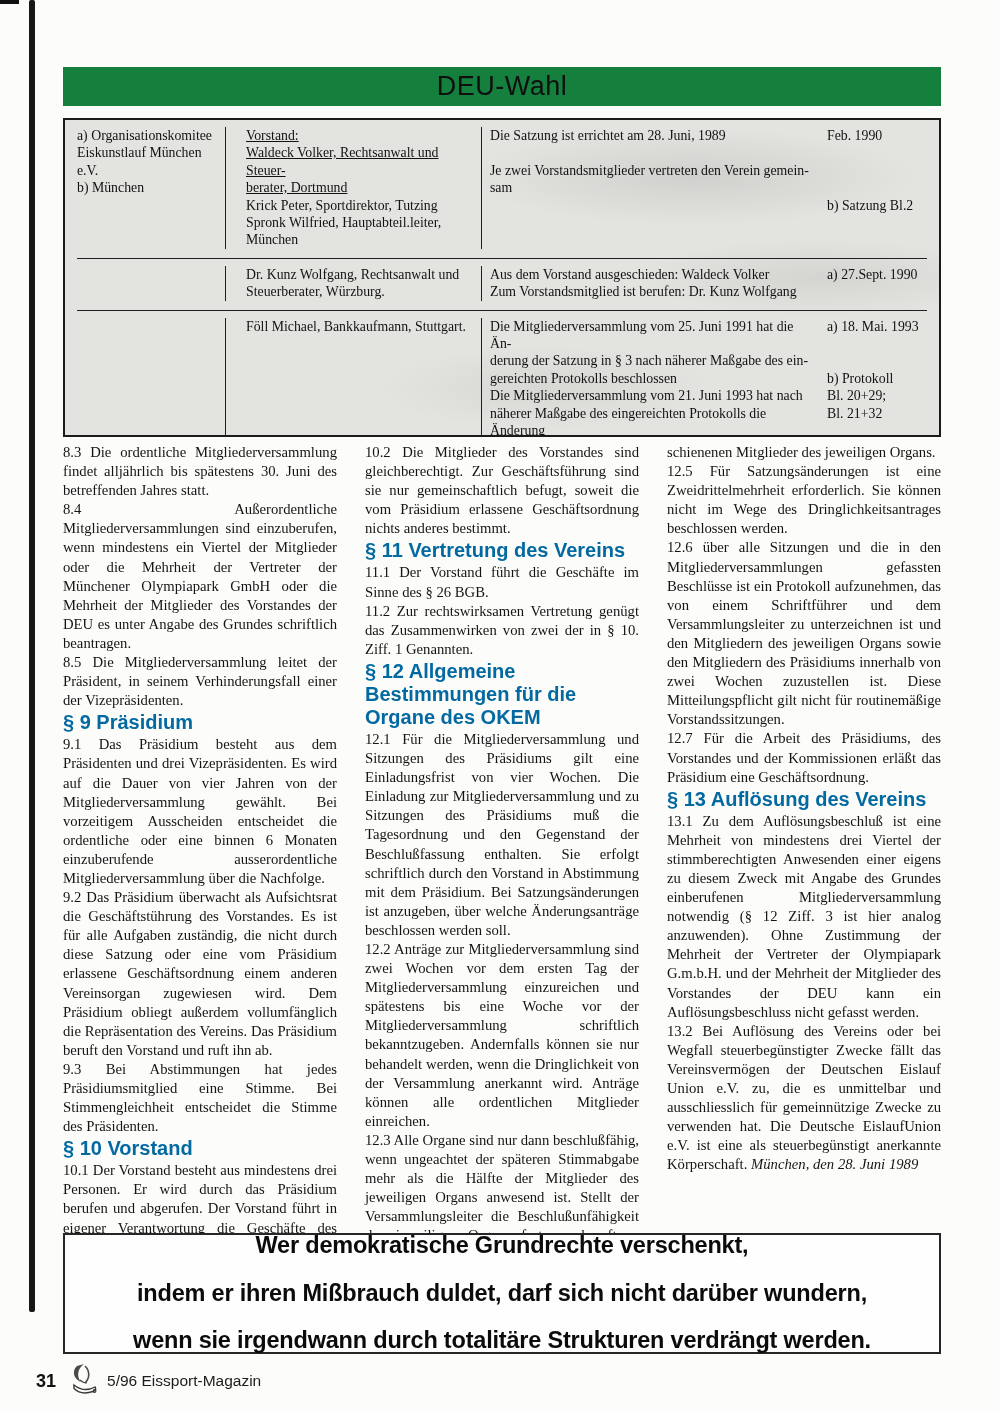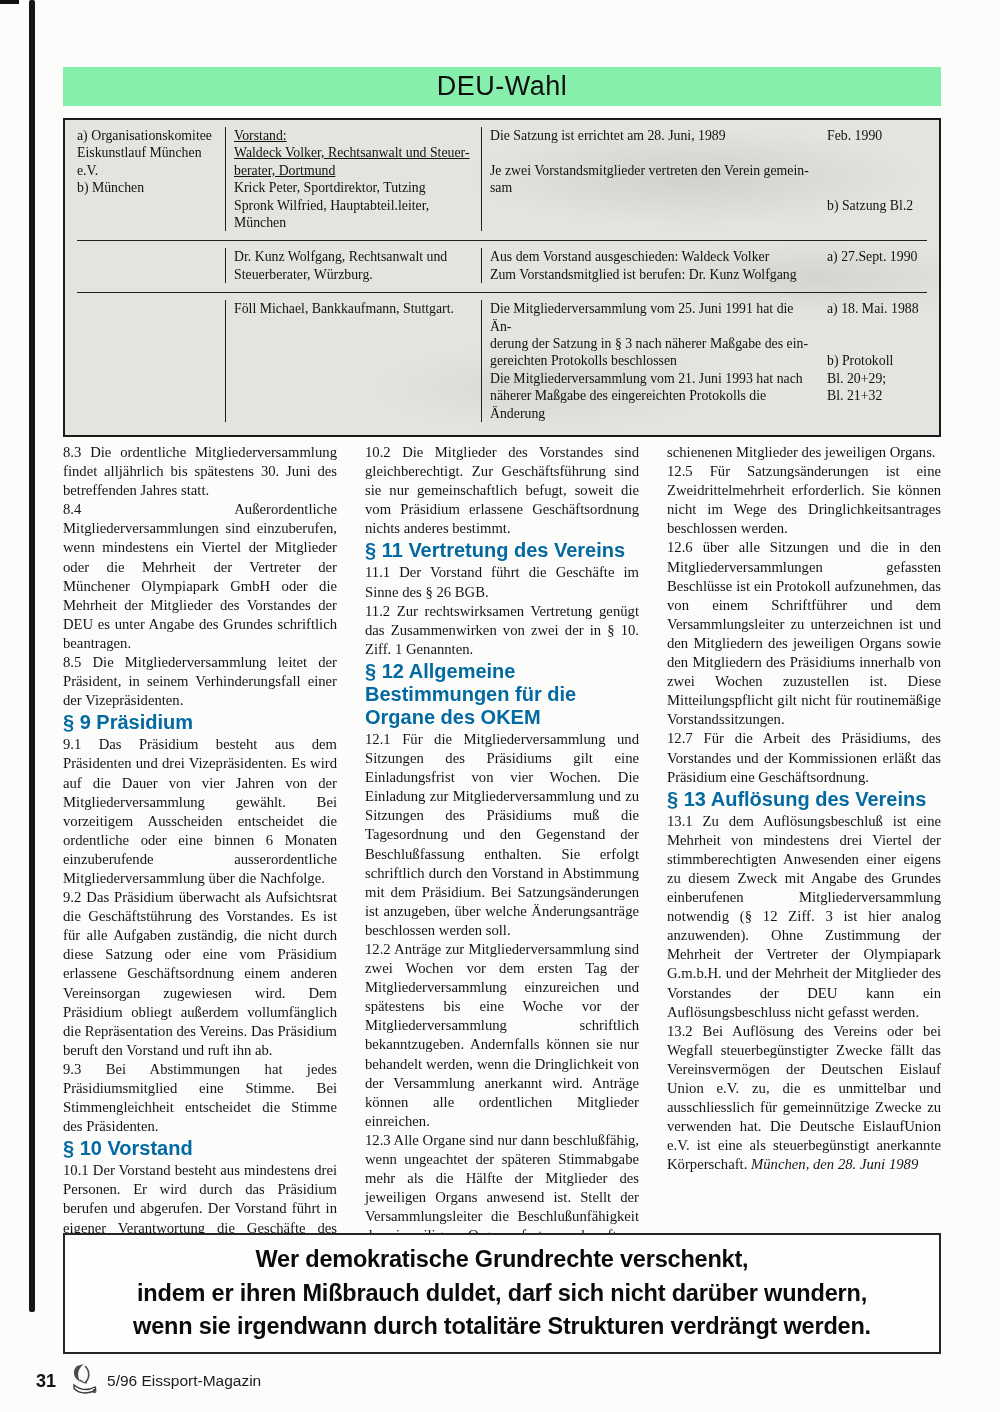--- a/index.html
+++ b/index.html
@@ -5,53 +5,53 @@
   html,body { margin:0; padding:0; background:#ffffff; }
   .page { position:relative; width:1000px; height:1412px; background:#fcfcfb;
           overflow:hidden; font-family:"Liberation Sans",sans-serif; color:#131313; }
 
   
   .spine { position:absolute; left:29px; top:0; width:6px; height:1312px; background:#171717; border-radius:2px; }
   .corner-mark { position:absolute; left:0; top:0; width:19px; height:4px; background:#111; }
 
   
   .header-bar { position:absolute; left:63px; top:67px; width:878px; height:39px;
-                background:#86efac; display:flex; align-items:center; justify-content:center; }
+                background:#15803d; display:flex; align-items:center; justify-content:center; }
   .header-bar .t { font-size:27px; letter-spacing:.5px; color:#0f0f0f; font-weight:500; }
 
   
   .reg-table { position:absolute; left:63px; top:118px; width:878px; height:319px; box-sizing:border-box;
                border:2px solid #1b1b1b; background-color:#e3e3e0; overflow:hidden;
                background-image:
                  radial-gradient(ellipse 320px 70px at 72% 18%, rgba(110,110,108,.16), transparent 70%),
                  radial-gradient(ellipse 260px 55px at 86% 50%, rgba(110,110,108,.13), transparent 70%),
                  radial-gradient(ellipse 240px 60px at 55% 85%, rgba(110,110,108,.10), transparent 70%); }
   .reg-title { font-weight:bold; font-size:16.5px; padding:13px 14px 9px; color:#0d0d0d; }
   .reg-rows { margin:0 12px; }
   .reg-row { display:grid; grid-template-columns:148px 256px 340px 1fr; padding:7px 0 9px; }
   .reg-row + .reg-row { border-top:1.6px solid #202020; }
   .cell { font-family:"Liberation Serif",serif; font-size:13.8px; line-height:17.4px; color:#121212; }
   .c1 { padding-right:6px; }
-  .c2 { border-left:1.6px solid #202020; padding-left:8px; padding-right:4px; }
+  .c2 { border-left:1.6px solid #202020; padding-left:20px; padding-right:4px; }
   .c3 { border-left:1.6px solid #202020; padding-left:8px; padding-right:6px; }
   .c4 { padding-left:6px; }
   .u  { text-decoration:underline; }
 
   
   .articles { position:absolute; left:63px; top:443px; width:878px;
               display:grid; grid-template-columns:1fr 1fr 1fr; column-gap:17px;gap:28px; }
   .art-p { margin:0; font-family:"Liberation Serif",serif; font-size:14.7px; line-height:19.1px;
            text-align:justify; hyphens:auto; color:#141414; }
   .art-h { margin:1px 0; font-family:"Liberation Sans",sans-serif; font-size:20px; font-weight:bold; color:#0369a1; }
   .art-p em { font-family:"Liberation Serif",serif; font-style:italic; }
 
   
   .banner { position:absolute; left:63px; top:1233px; width:878px; height:121px; box-sizing:border-box;
             border:2px solid #262626; background:#fefefe;
-            display:flex; flex-direction:column; align-items:center; justify-content:center; }
+            display:flex; flex-direction:column; align-items:center; justify-content:center;gap:14px; }
   .banner .line { font-weight:bold; font-size:23.5px; line-height:33.5px; letter-spacing:-.2px; color:#0b0b0b; }
 
   
   .footer { position:absolute; left:36px; top:1362px; height:38px; display:flex; align-items:center; }
   .page-num { font-weight:bold; font-size:18px; color:#101010; }
   .logo { margin:0 8px 0 13px; }
   .issue { font-size:15.5px; color:#1c1c1c; }
 </style>
 </head>
 <body>
@@ -115,21 +115,21 @@
             <div class="tline">Föll Michael, Bankkaufmann, Stuttgart.</div>
           </div>
           <div class="cell c3">
             <div class="tline">Die Mitgliederversammlung vom 25. Juni 1991 hat die Än-</div>
             <div class="tline">derung der Satzung in § 3 nach näherer Maßgabe des ein-</div>
             <div class="tline">gereichten Protokolls beschlossen</div>
             <div class="tline">Die Mitgliederversammlung vom 21. Juni 1993 hat nach</div>
             <div class="tline">näherer Maßgabe des eingereichten Protokolls die Änderung</div>
           </div>
           <div class="cell c4">
-            <div class="tline">a) 18. Mai. 1988</div>
+            <div class="tline">a) 18. Mai. 1993</div>
             <div class="tline">&nbsp;</div>
             <div class="tline">&nbsp;</div>
             <div class="tline">b) Protokoll</div>
             <div class="tline">Bl. 20+29;</div>
             <div class="tline">Bl. 21+32</div>
           </div>
         </div>
       </div>
   </div>
 

